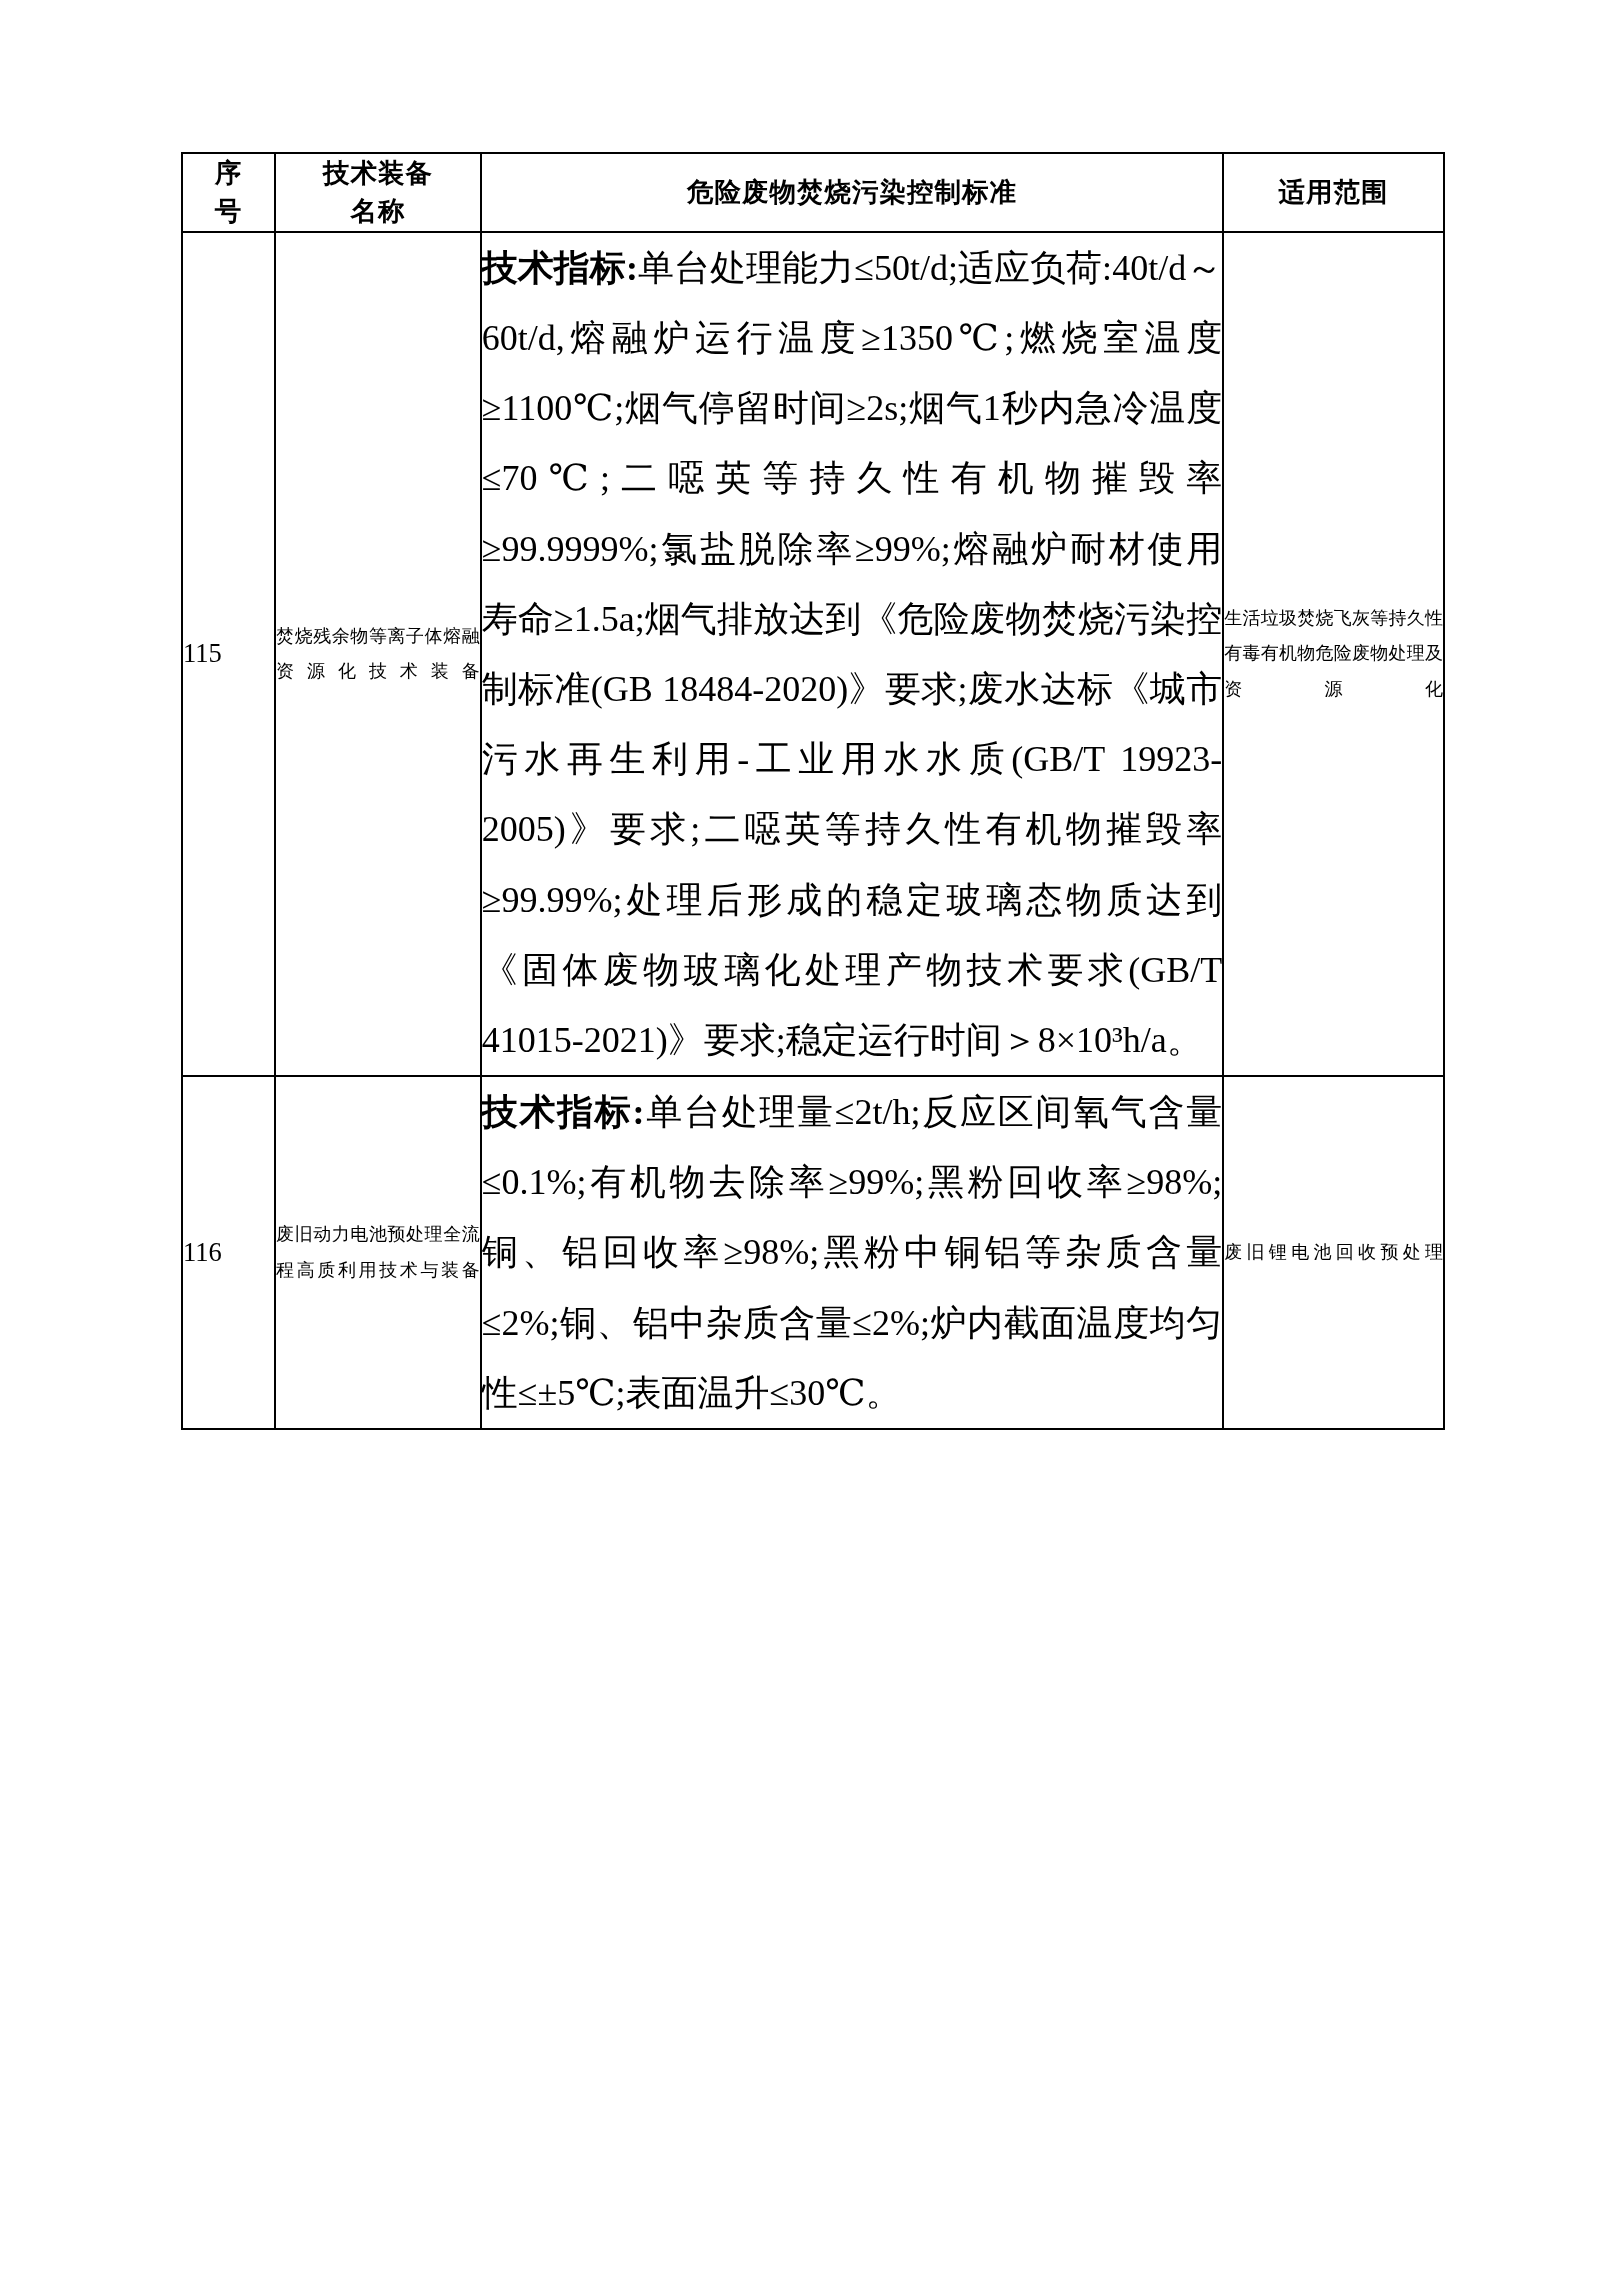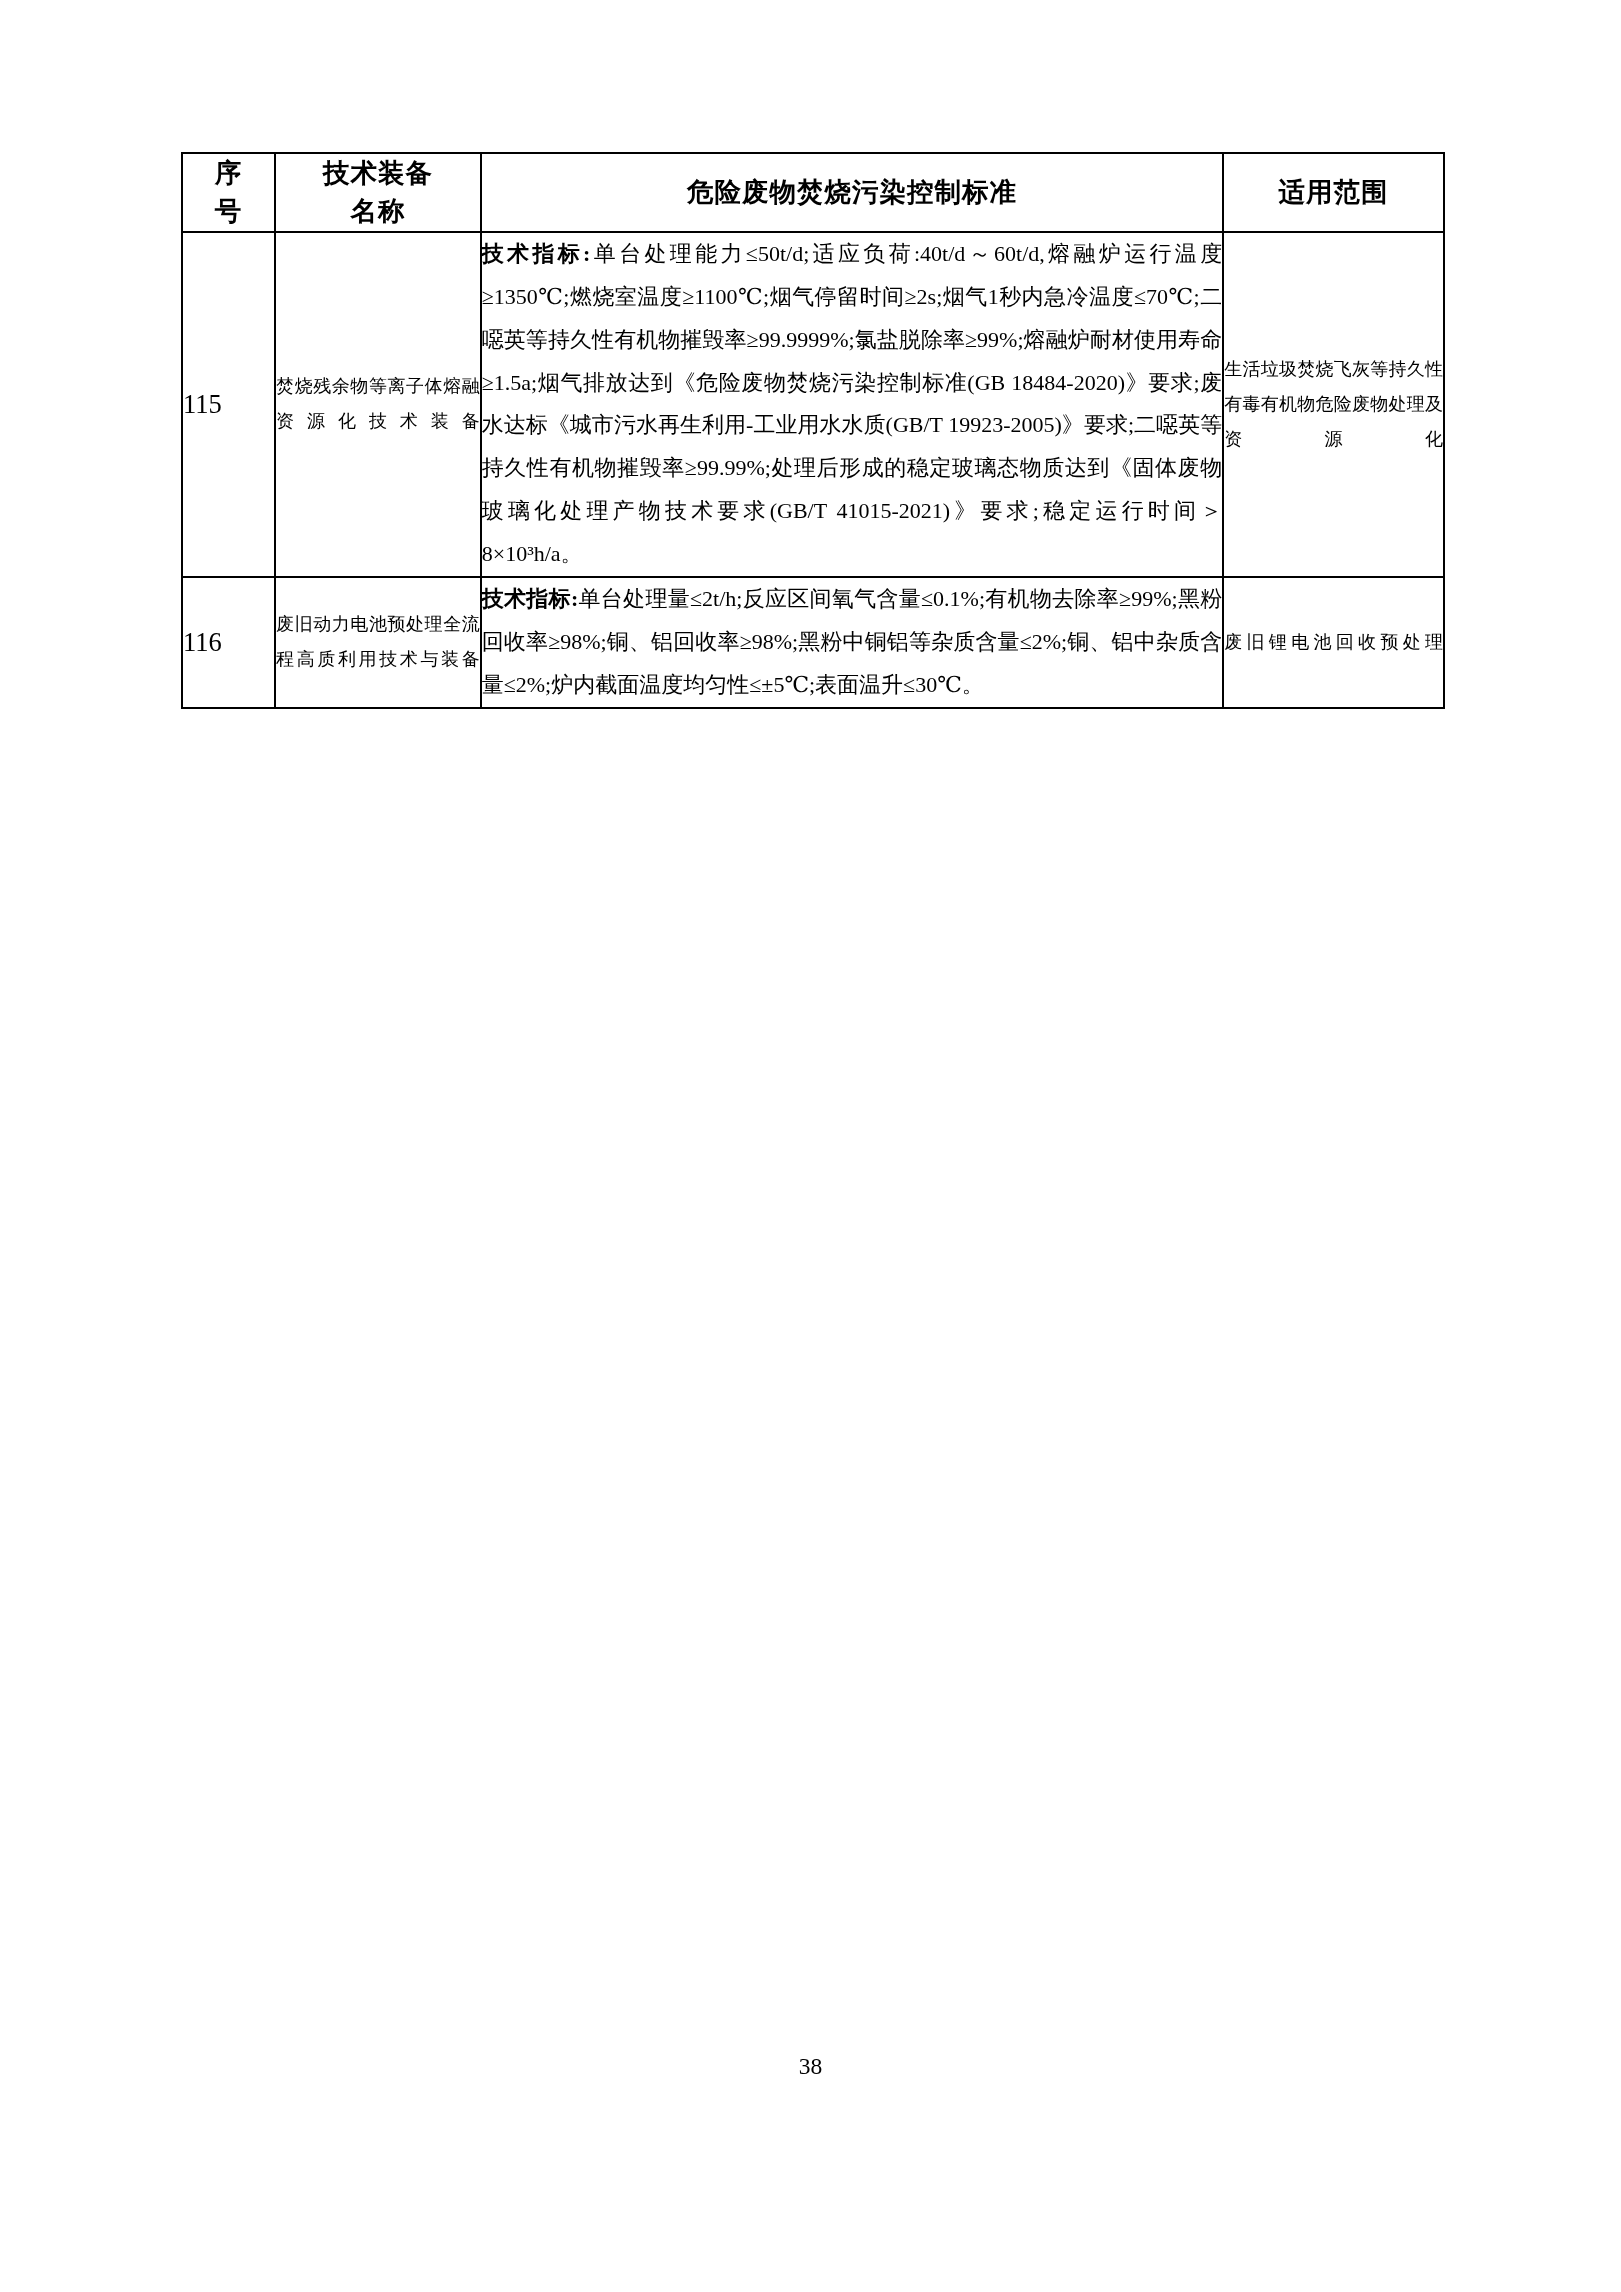--- a/index.html
+++ b/index.html
@@ -55,21 +55,21 @@
   }
   .cell-name {
     font-size: 18px;
     line-height: 1.95;
     text-align: justify;
     text-align-last: justify;
     padding: 9.8px 13.7px;
     vertical-align: middle;
   }
   .cell-tech {
-    font-size: 22px;
+    font-size: 36px;
     line-height: 1.95;
     text-align: justify;
     text-justify: inter-ideograph;
     padding: 13.7px 15.7px 15.7px 15.7px;
     vertical-align: top;
   }
   .cell-tech .lead {
     font-weight: bold;
   }
   .cell-scope {
@@ -125,15 +125,14 @@
       </tr>
       <tr>
         <td class="cell-no">116</td>
         <td class="cell-name">废旧动力电池预处理全流程高质利用技术与装备</td>
         <td class="cell-tech"><span class="lead">技术指标:</span><span>单台处理量≤2t/h;反应区间氧气含量≤0.1%;有机物去除率≥99%;黑粉回收率≥98%;铜、铝回收率≥98%;黑粉中铜铝等杂质含量≤2%;铜、铝中杂质含量≤2%;炉内截面温度均匀性≤±5℃;表面温升≤30℃。</span></td>
         <td class="cell-scope">废旧锂电池回收预处理</td>
       </tr>
     </tbody>
   </table>
 
-  <div class="page-number">38</div>
 </div>
 
 
 </body></html>

